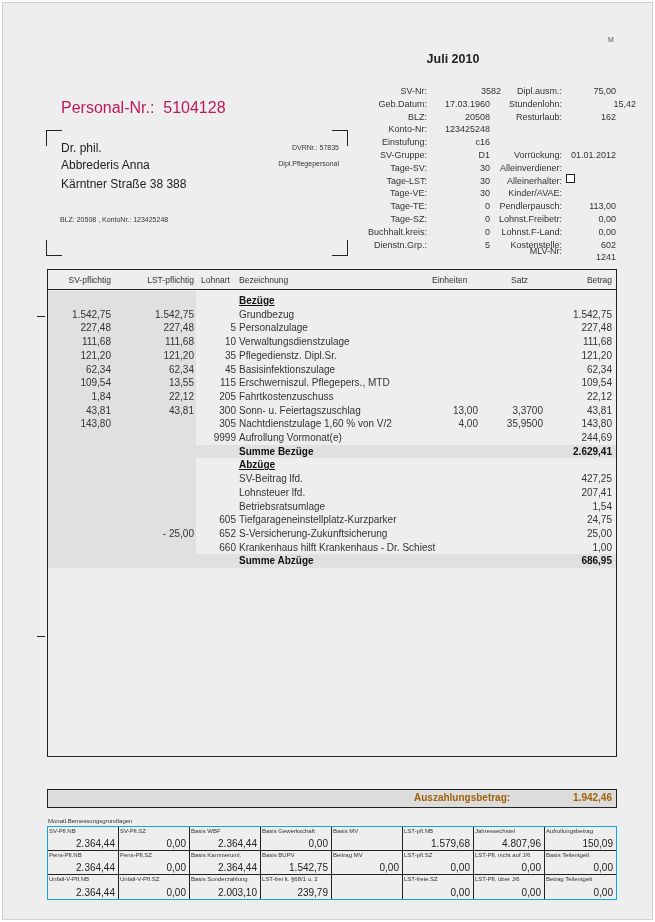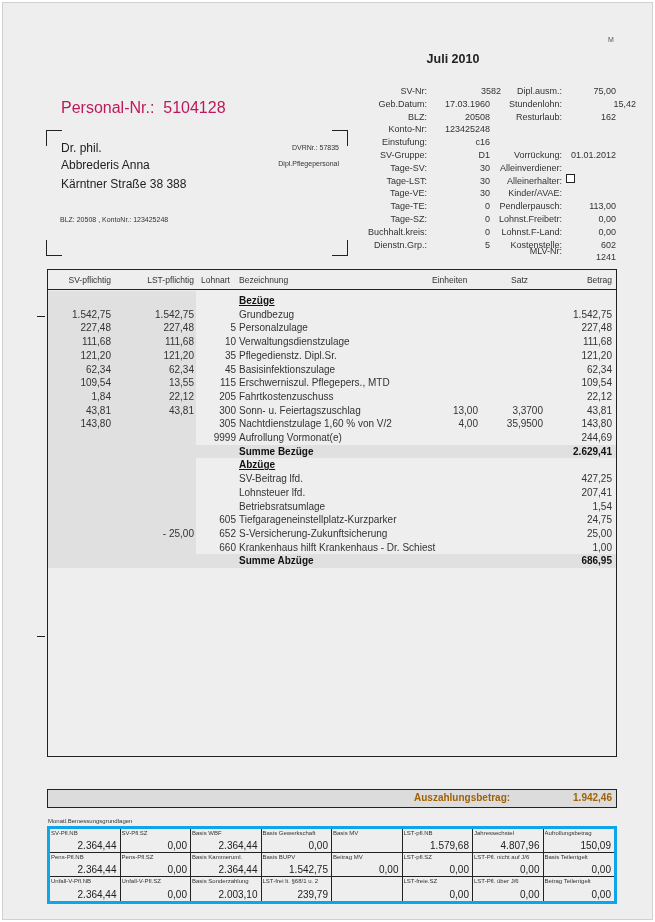--- a/index.html
+++ b/index.html
@@ -29,21 +29,21 @@
   .shade-row { position: absolute; left: 0; width: 568px; background: #e0e0e0; }
   .row { position: absolute; left: 0; width: 568px; height: 14px; font-size: 10px; color: #333; }
   .row span { position: absolute; top: 1px; }
   .bold { font-weight: bold; color: #111; }
   .uline { text-decoration: underline; font-weight: bold; color: #111; }
 
   .payout { position: absolute; left: 44px; top: 786px; width: 570px; height: 19px; border: 1px solid #222; background: #dcdcdc; }
   .payout span { position: absolute; top: 2px; font-size: 10px; font-weight: bold; color: #a16207; }
 
   .basis-title { position: absolute; left: 45px; top: 815px; font-size: 6px; color: #333; }
-  .grid { position: absolute; left: 44px; top: 823px; width: 570px; border: 3px solid #0ea5e9; display: grid; grid-template-columns: repeat(8, 1fr); }
+  .grid { position: absolute; left: 44px; top: 823px; width: 570px; border: 1px solid #0ea5e9; display: grid; grid-template-columns: repeat(8, 1fr); }
   .cell { height: 24px; border-right: 1px solid #222; border-bottom: 1px solid #222; position: relative; background: #eeeeee; }
   .cell:nth-child(8n) { border-right: none; }
   .cell:nth-last-child(-n+8) { border-bottom: none; }
   .cell .lbl { position: absolute; left: 1px; top: 1px; font-size: 6px; color: #333; white-space: nowrap; overflow: hidden; width: 68px; }
   .cell .val { position: absolute; right: 3px; bottom: 1px; font-size: 10px; color: #222; }
   .tick { position: absolute; width: 8px; height: 1px; background: #222; }
   .checkbox { display: inline-block; width: 9px; height: 9px; border: 1px solid #222; background: #fff; vertical-align: middle; }
 </style>
 </head>
 <body>

